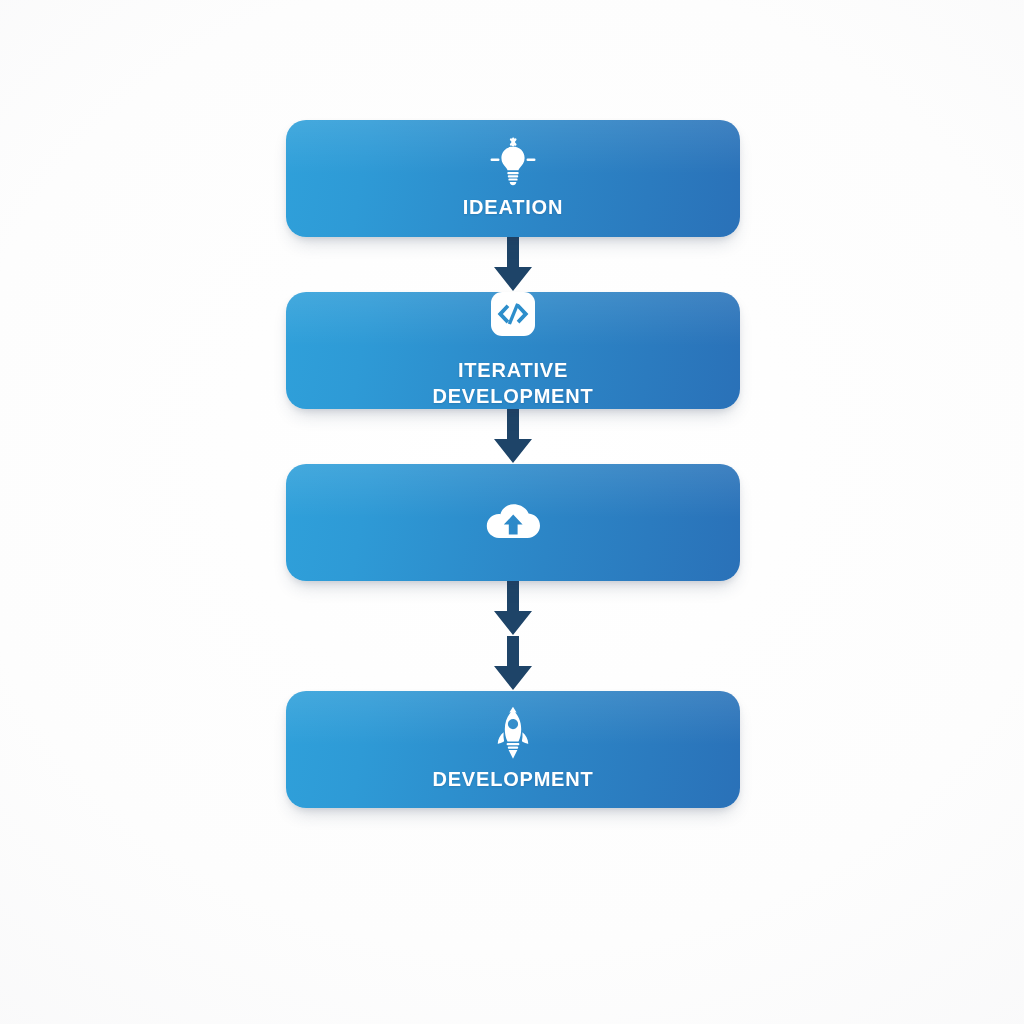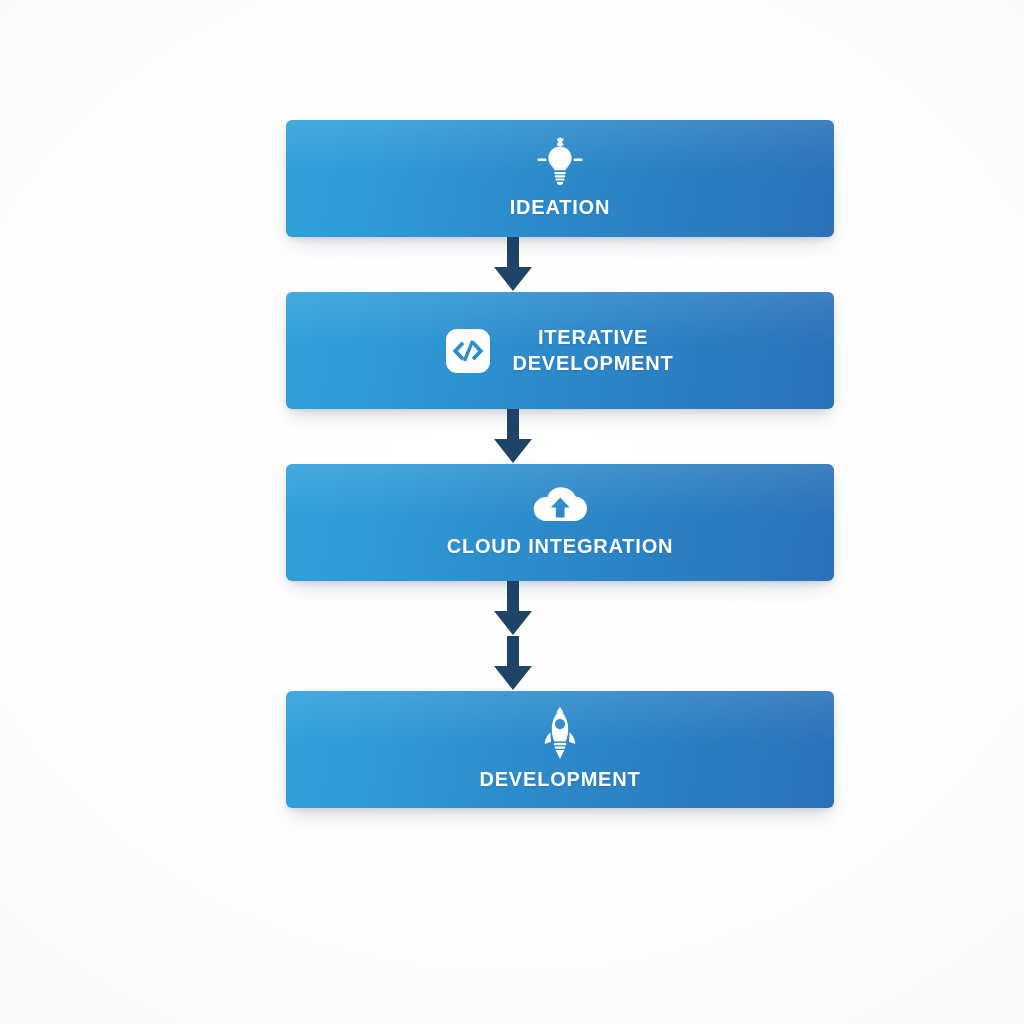--- a/index.html
+++ b/index.html
@@ -26,23 +26,23 @@
   #flow {
     position: absolute;
     left: 286px;
     top: 120px;
     width: 454px;
   }
 
   
   .step {
     position: relative;
-    width: 548px;
+    width: 454px;
     height: 117px;
-    border-radius: 6px;
+    border-radius: 20px;
     background: linear-gradient(100deg, #2fa0da 0%, #2e9ad6 18%, #2c85c6 58%, #2a71b8 100%);
     box-shadow:
       0 10px 18px -6px rgba(40,60,85,0.22),
       0 3px 7px -2px rgba(40,60,85,0.14);
     display: flex;
     align-items: center;
     justify-content: center;
     box-sizing: border-box;
     overflow: hidden;
   }
@@ -62,20 +62,21 @@
     flex-direction: column;
     align-items: center;
     justify-content: center;
     gap: 7px;
     position: relative;
     z-index: 2;
   }
   
   .step.inline .inner {
     display: flex;
+    flex-direction: column;
     align-items: center;
     justify-content: center;
     gap: 22px;
     position: relative;
     z-index: 2;
   }
 
   .icon-slot {
     display: flex;
     align-items: center;
@@ -173,21 +174,20 @@
       <div class="inner">
         <span class="icon-slot">
           <svg width="58" height="42" viewBox="0 0 58 42" aria-hidden="true">
             <path fill="#ffffff" fill-rule="evenodd" d="
               M29.6 2.2c-6.3 0-11.6 4.2-13.2 10 -0.5-0.1-1.0-0.1-1.5-0.1C8.2 12.1 2.8 17.4 2.8 24.0
               c0 6.6 5.4 11.9 12.1 11.9h28.6c6.9 0 12.5-5.5 12.5-12.2 0-6.4-5.0-11.6-11.4-12.1
               C42.5 6.0 36.6 2.2 29.6 2.2z
               M29.2 12.6 L38.6 22.6 H33.6 V32.5 H24.8 V22.6 H19.8 Z"></path>
           </svg>
         </span>
-        <div class="label">CLOUD INTEGRATION</div>
       </div>
     </div>
 
     <div class="connector">
       <svg class="arrow" width="52" height="55" viewBox="0 0 52 55">
         <path d="M20 0 H32 V30 H45 L26 54 L7 30 H20 Z" fill="#1e4468"></path>
       </svg>
     </div>
 
 

